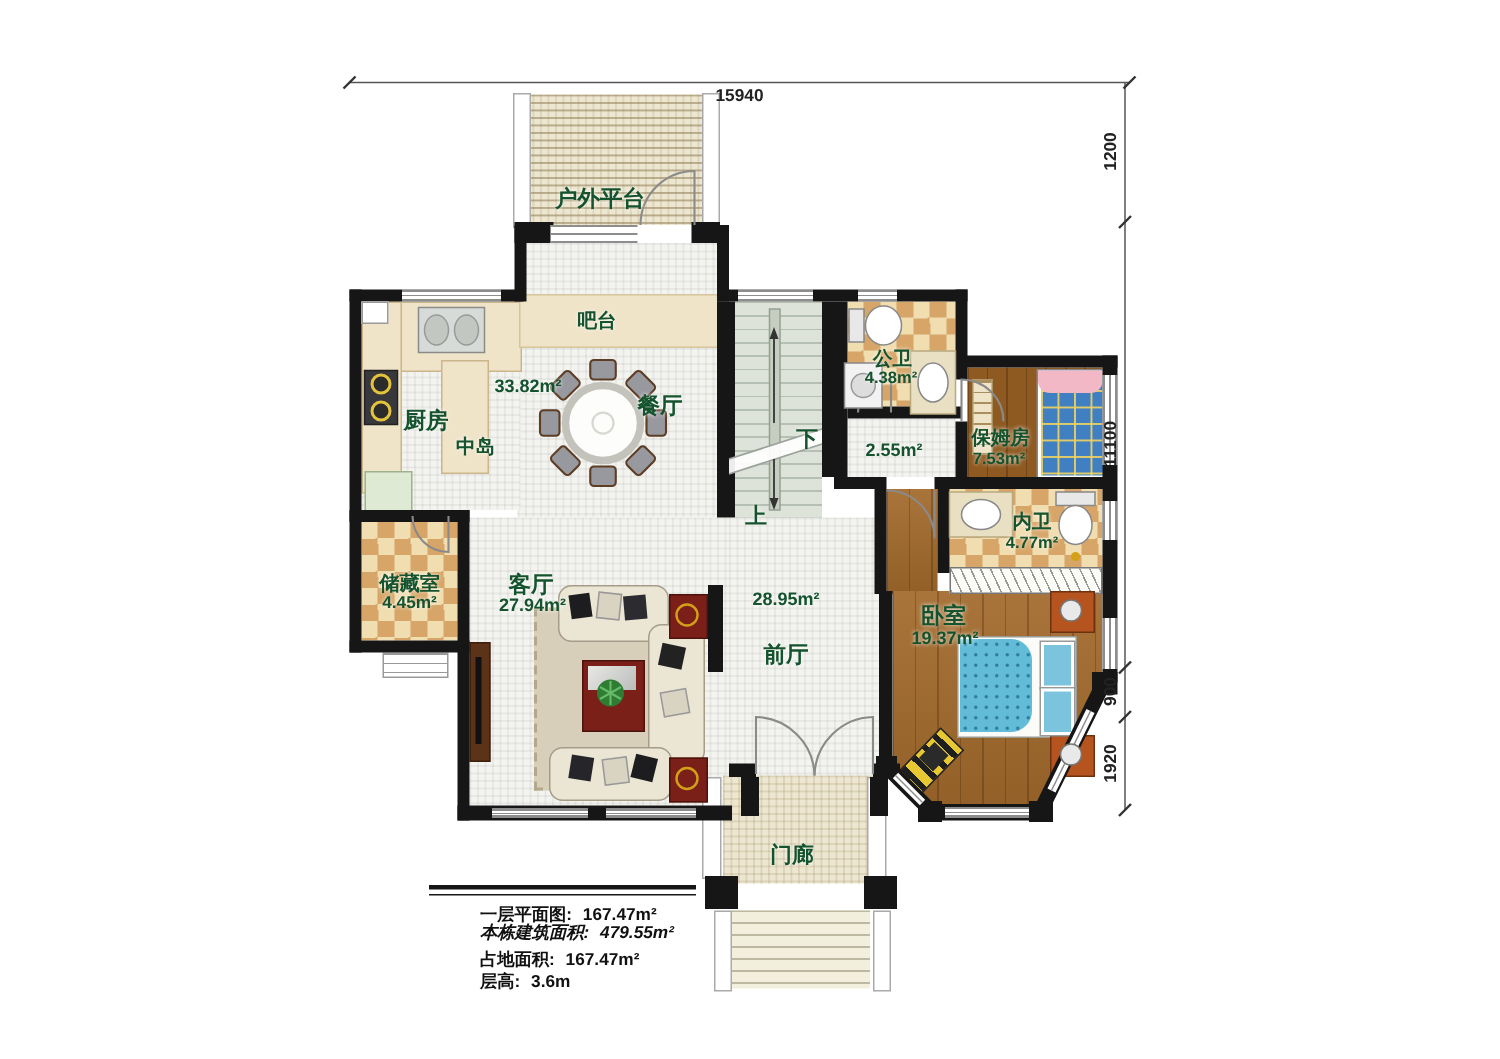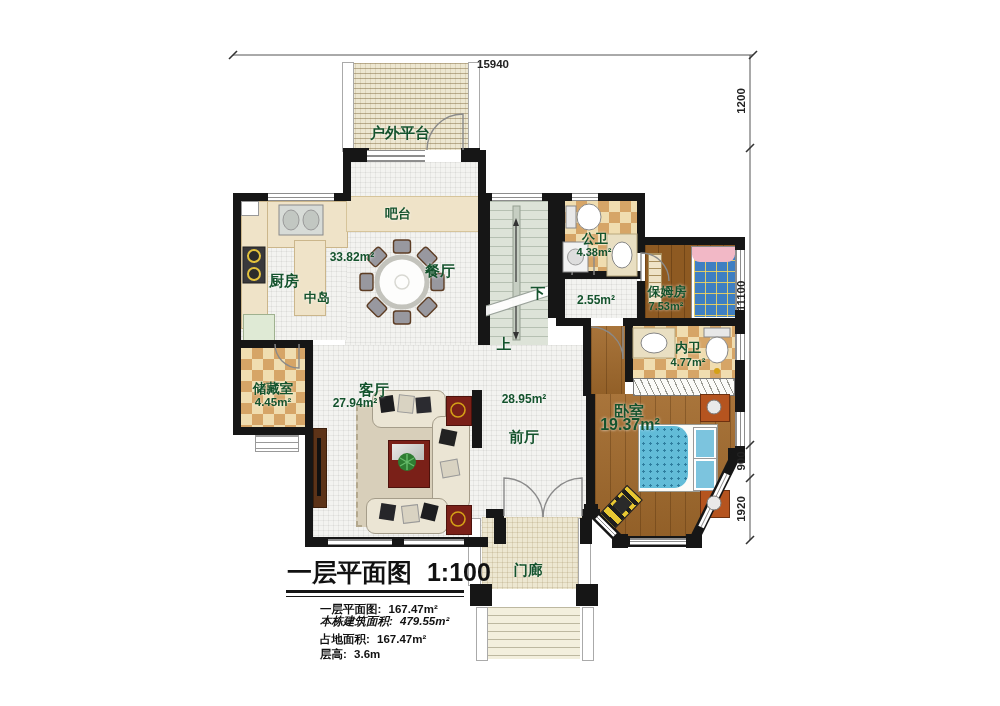--- a/index.html
+++ b/index.html
@@ -285,47 +285,43 @@
   </svg>
 
   <div class="rlabel" style="left:400px;top:133px;font-size:15px;">户外平台</div>
   <div class="rlabel sm" style="left:398px;top:214px;">吧台</div>
   <div class="alabel" style="left:352px;top:257px;font-size:12px;">33.82m²</div>
   <div class="rlabel" style="left:440px;top:271px;font-size:15px;">餐厅</div>
   <div class="rlabel" style="left:284px;top:281px;font-size:15px;">厨房</div>
   <div class="rlabel sm" style="left:317px;top:298px;">中岛</div>
   <div class="rlabel" style="left:273px;top:389px;font-size:13.5px;">储藏室</div>
   <div class="alabel" style="left:273px;top:402px;">4.45m²</div>
-  <div class="rlabel" style="left:374px;top:390px;font-size:15px;">客厅</div>
+  <div class="rlabel" style="left:354px;top:390px;font-size:15px;">客厅</div>
   <div class="alabel" style="left:355px;top:403px;font-size:12px;">27.94m²</div>
   <div class="alabel" style="left:524px;top:399px;font-size:12px;">28.95m²</div>
   <div class="rlabel" style="left:524px;top:437px;font-size:15px;">前厅</div>
   <div class="rlabel" style="left:538px;top:293px;">下</div>
   <div class="rlabel" style="left:504px;top:344px;">上</div>
   <div class="rlabel sm" style="left:595px;top:239px;">公卫</div>
   <div class="alabel" style="left:594px;top:252px;font-size:11px;">4.38m²</div>
   <div class="alabel" style="left:596px;top:300px;font-size:12px;">2.55m²</div>
   <div class="rlabel sm" style="left:667px;top:292px;">保姆房</div>
   <div class="alabel" style="left:666px;top:306px;font-size:11px;">7.53m²</div>
   <div class="rlabel sm" style="left:688px;top:348px;">内卫</div>
   <div class="alabel" style="left:688px;top:362px;font-size:11px;">4.77m²</div>
   <div class="rlabel" style="left:629px;top:411px;font-size:15px;">卧室</div>
-  <div class="alabel" style="left:630px;top:425px;font-size:16px;">19.37m²</div>
+  <div class="alabel" style="left:630px;top:425px;font-size:12px;">19.37m²</div>
   <div class="rlabel" style="left:528px;top:570px;">门廊</div>
 
   <div class="dimlabel" style="left:493px;top:64px;">15940</div>
   <div class="dimlabel vert" style="left:741px;top:101px;">1200</div>
   <div class="dimlabel vert" style="left:741px;top:296px;">11100</div>
   <div class="dimlabel vert" style="left:741px;top:461px;">900</div>
   <div class="dimlabel vert" style="left:741px;top:509px;">1920</div>
 
-  <div class="tb-title">
-    <span>一层平面图</span>
-    <span style="margin-left:8px;">1:100</span>
-  </div>
   <div class="tb-rule" style="left:286px;top:590px;width:178px;height:3px;"></div>
   <div class="tb-rule" style="left:286px;top:596px;width:178px;height:1px;"></div>
   <div class="tb-row" style="top:602px;">
     <span>一层平面图:</span>
     <span style="margin-left:4px;">167.47m²</span>
   </div>
   <div class="tb-row" style="top:614px;font-style:italic;">
     <span>本栋建筑面积:</span>
     <span style="margin-left:4px;">479.55m²</span>
   </div>

